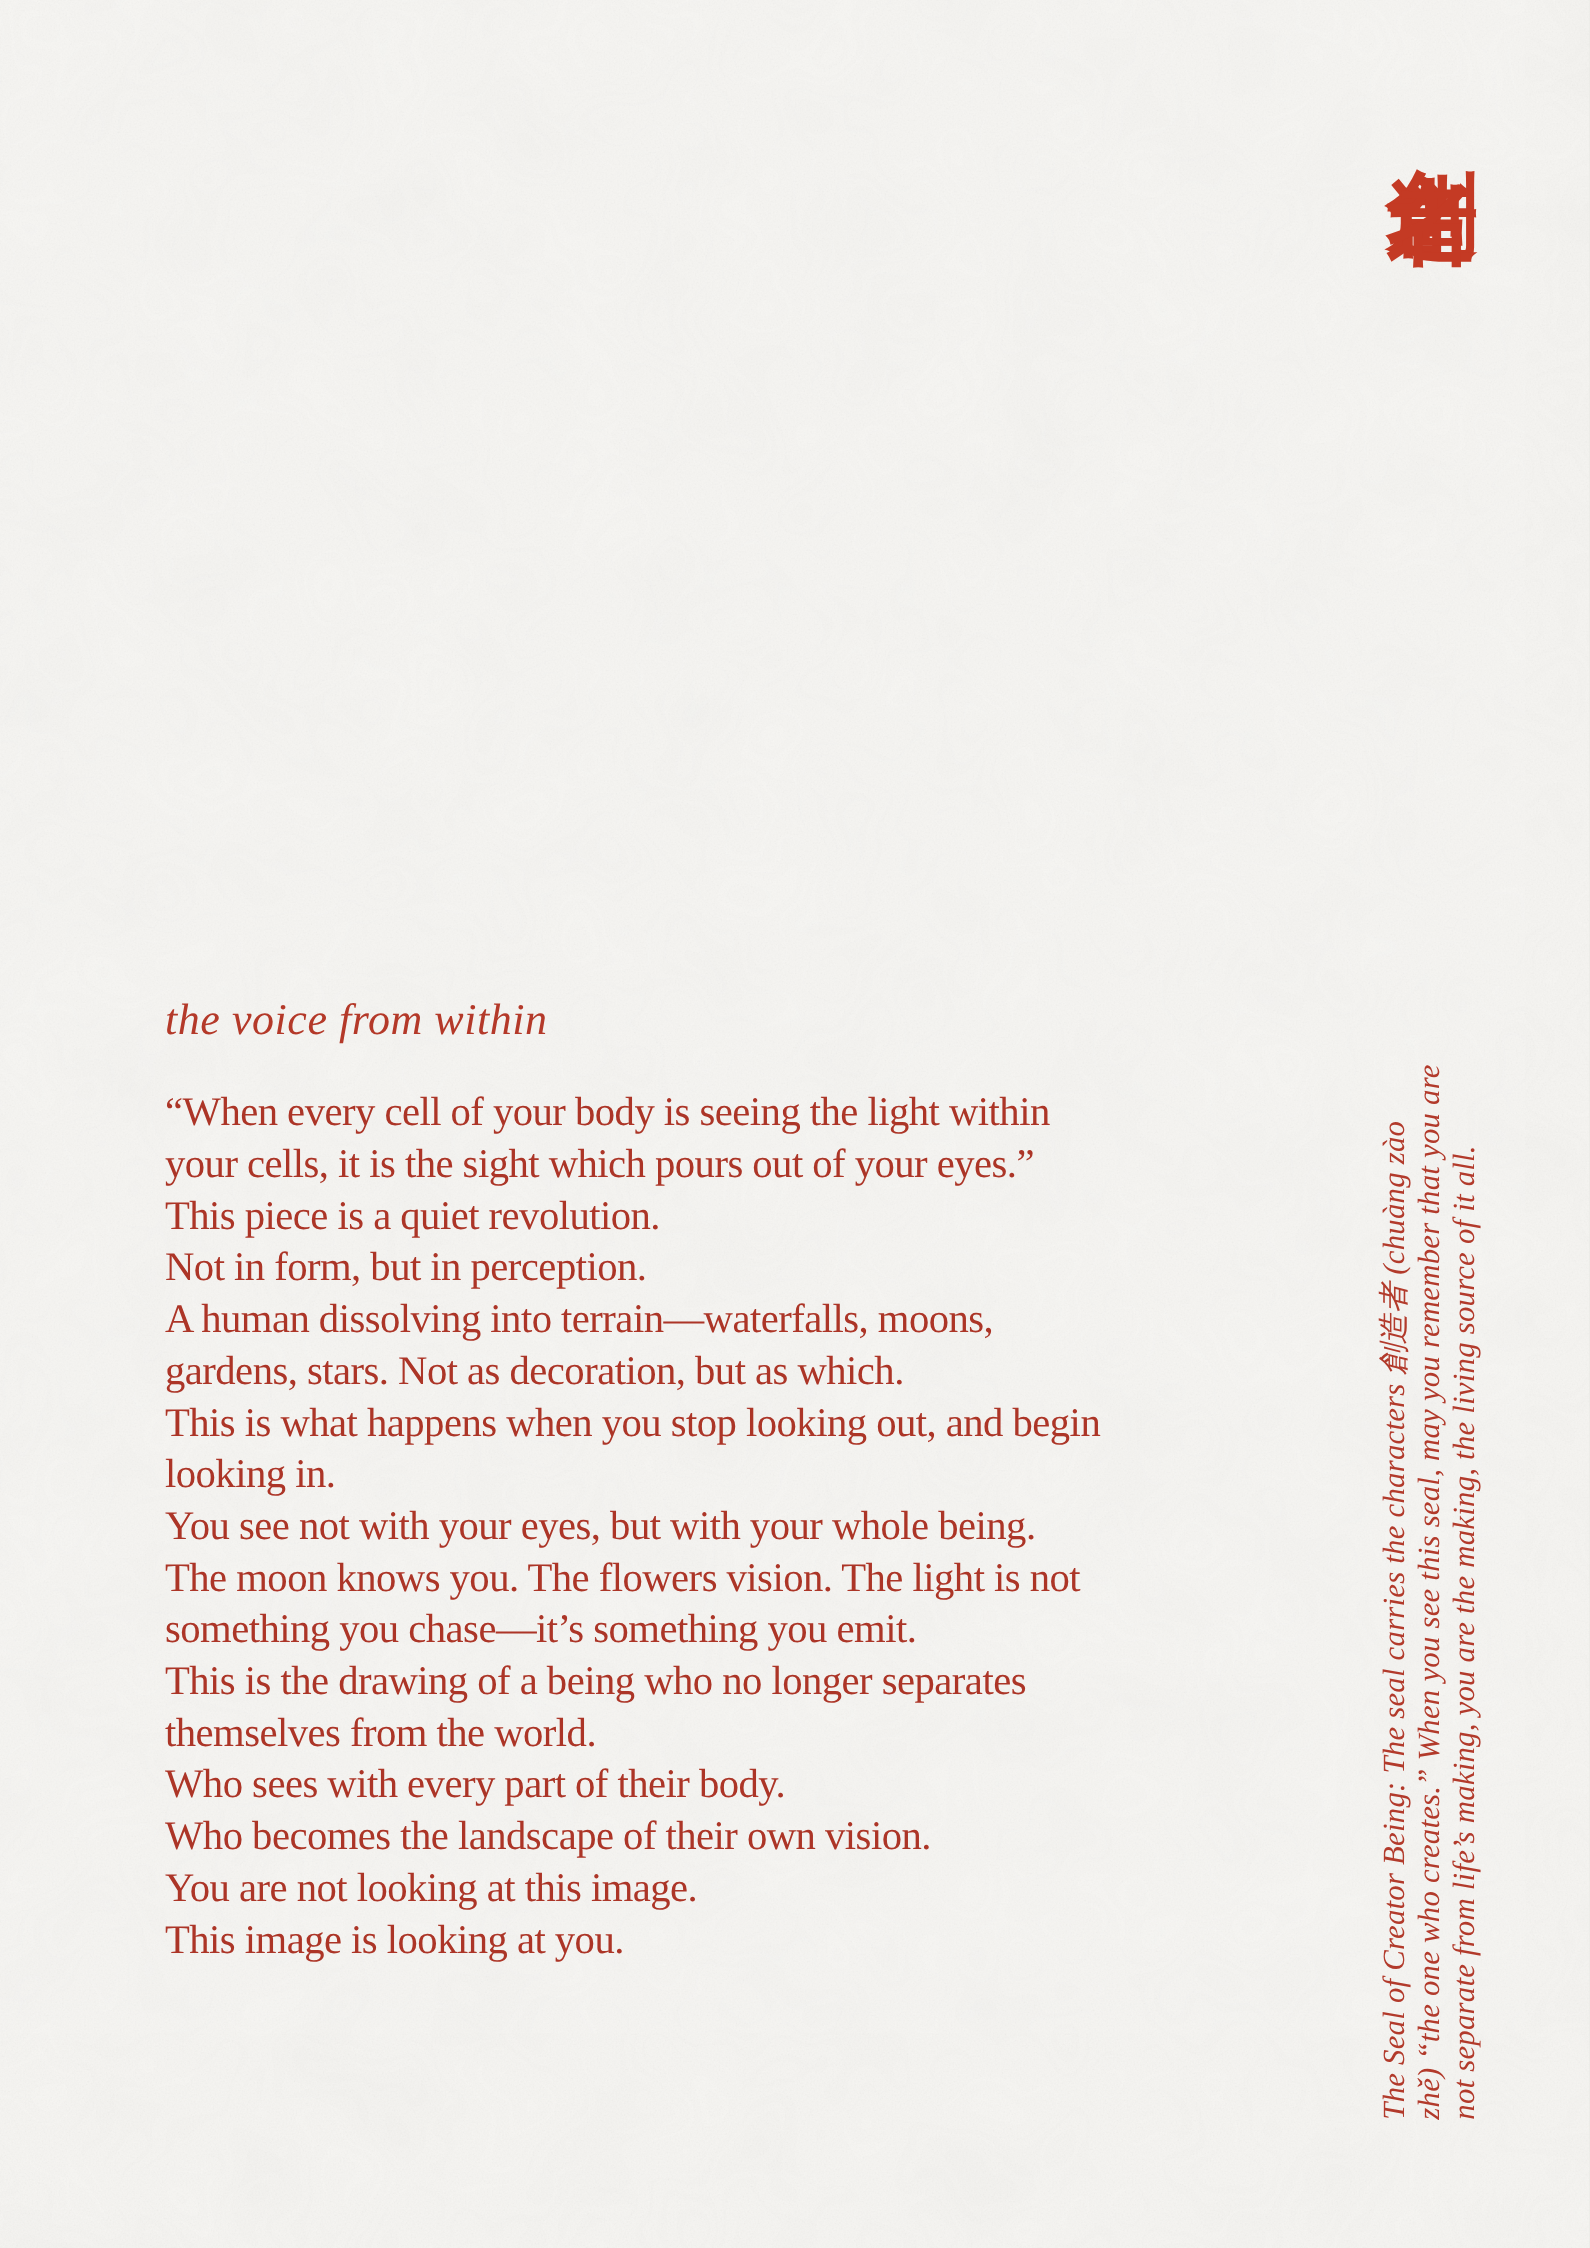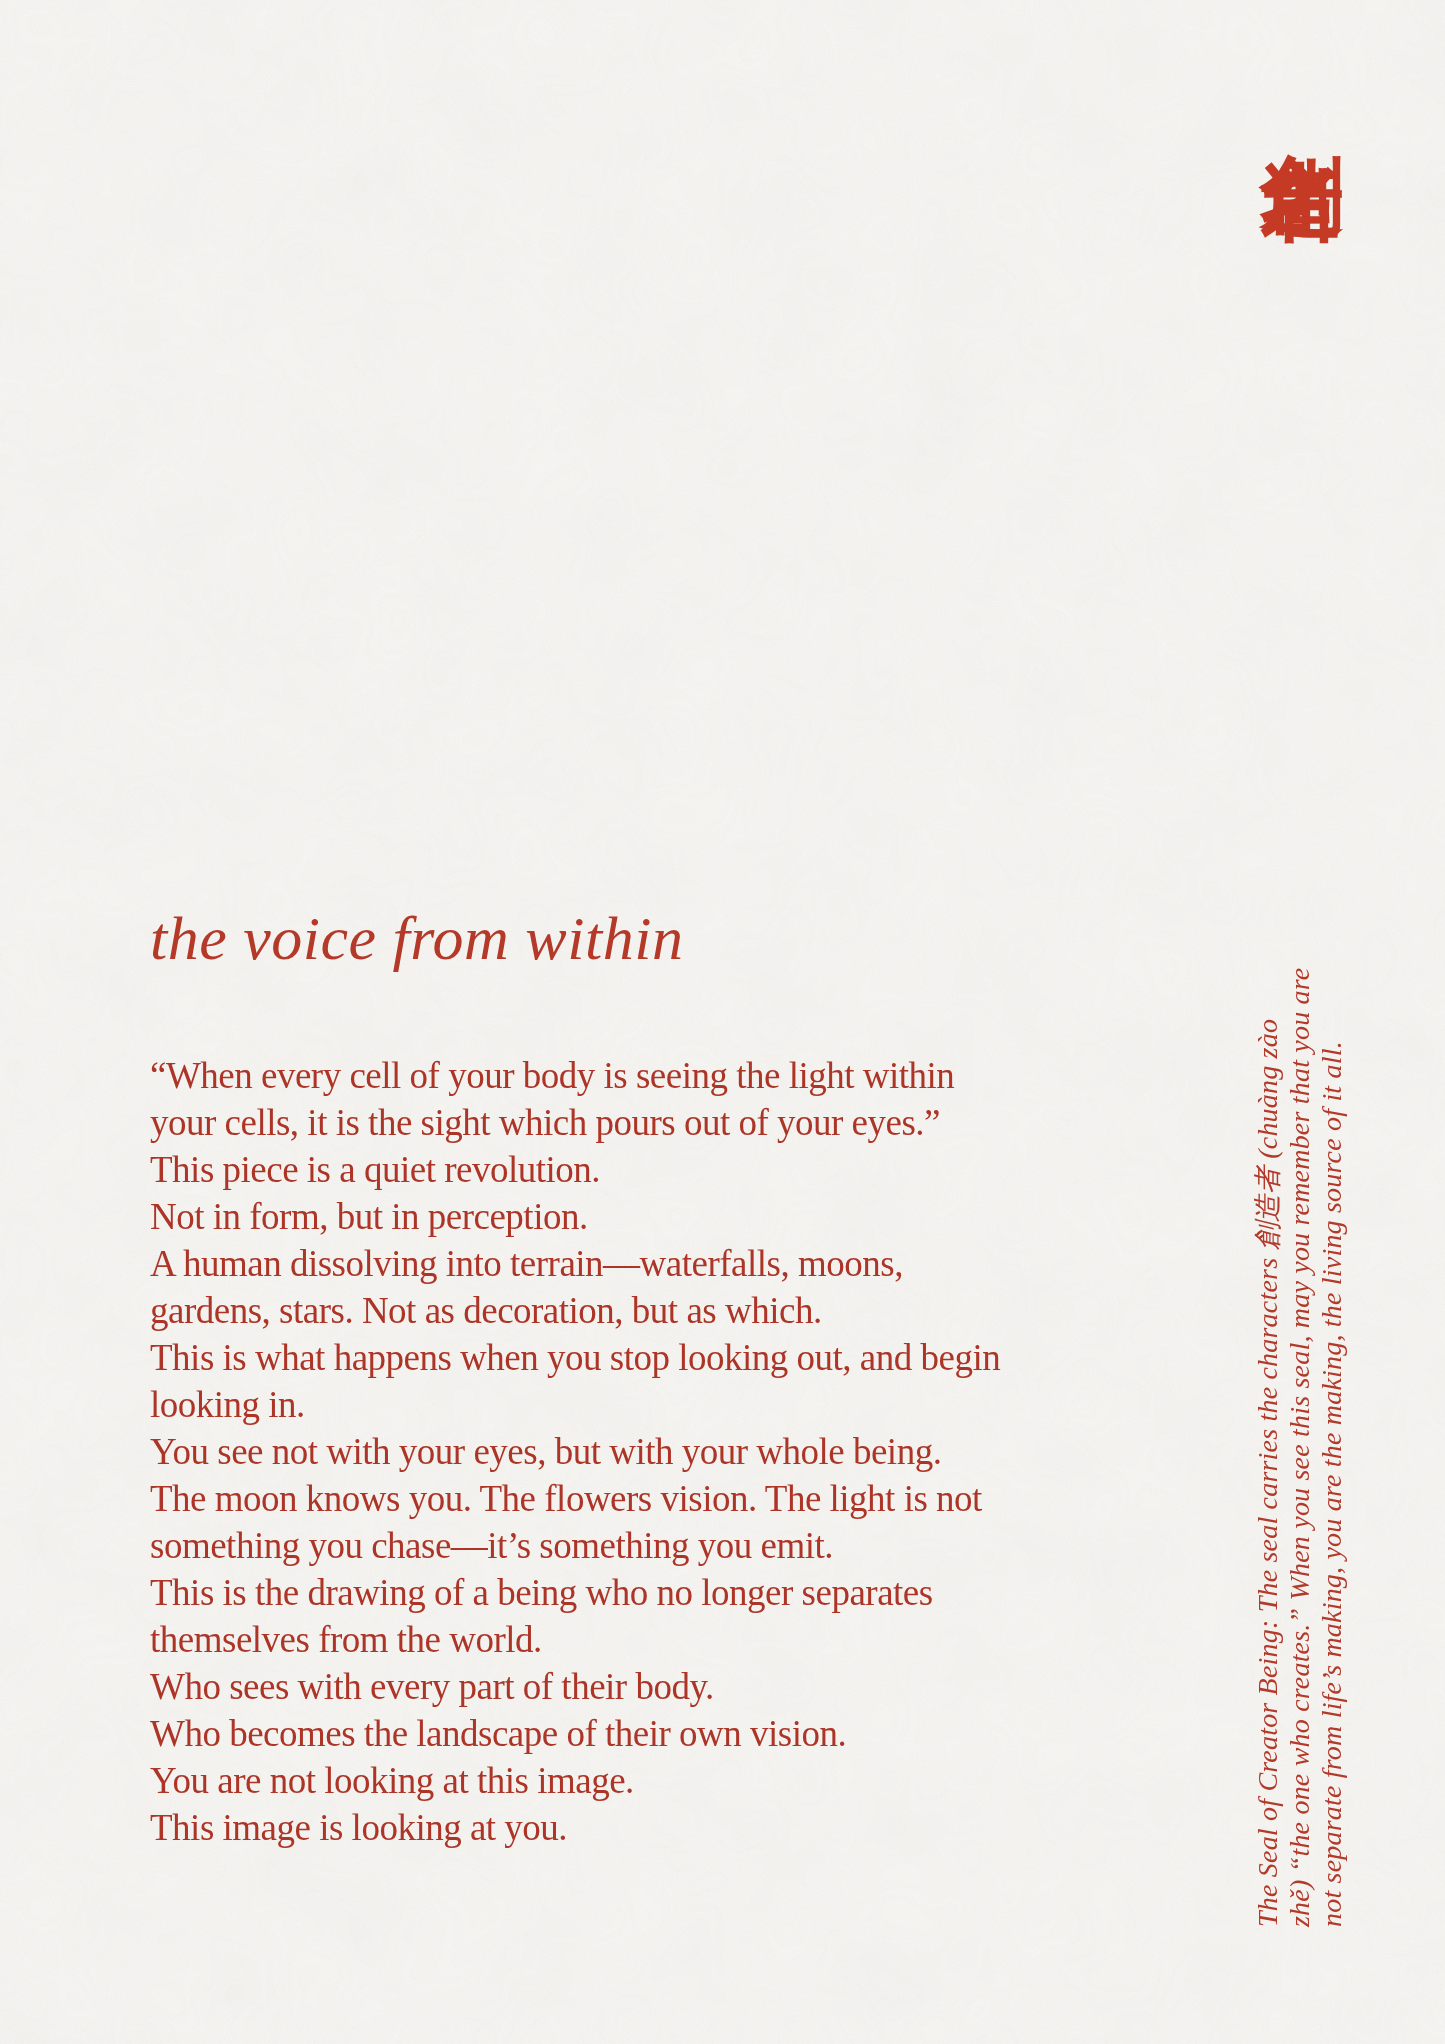--- a/index.html
+++ b/index.html
@@ -21,28 +21,28 @@
     font-size:84px;
     letter-spacing:3px;
     line-height:1;
   }
   .title{
     position:absolute;
     left:150px;top:906px;
     margin:0;
     font-style:italic;
     font-weight:400;
-    font-size:62px;
+    font-size:40px;
     line-height:1.05;
     letter-spacing:0.5px;
     white-space:nowrap;
   }
   .poem{
     position:absolute;
-    left:150px;top:1052px;
+    left:150px;top:988px;
     width:1040px;
     font-size:37px;
     line-height:47px;
     letter-spacing:-0.5px;
   }
   .poem .line{min-height:47px;}
   .side-note{
     position:absolute;
     left:778px;top:1357px;
     width:1044px;height:96px;

